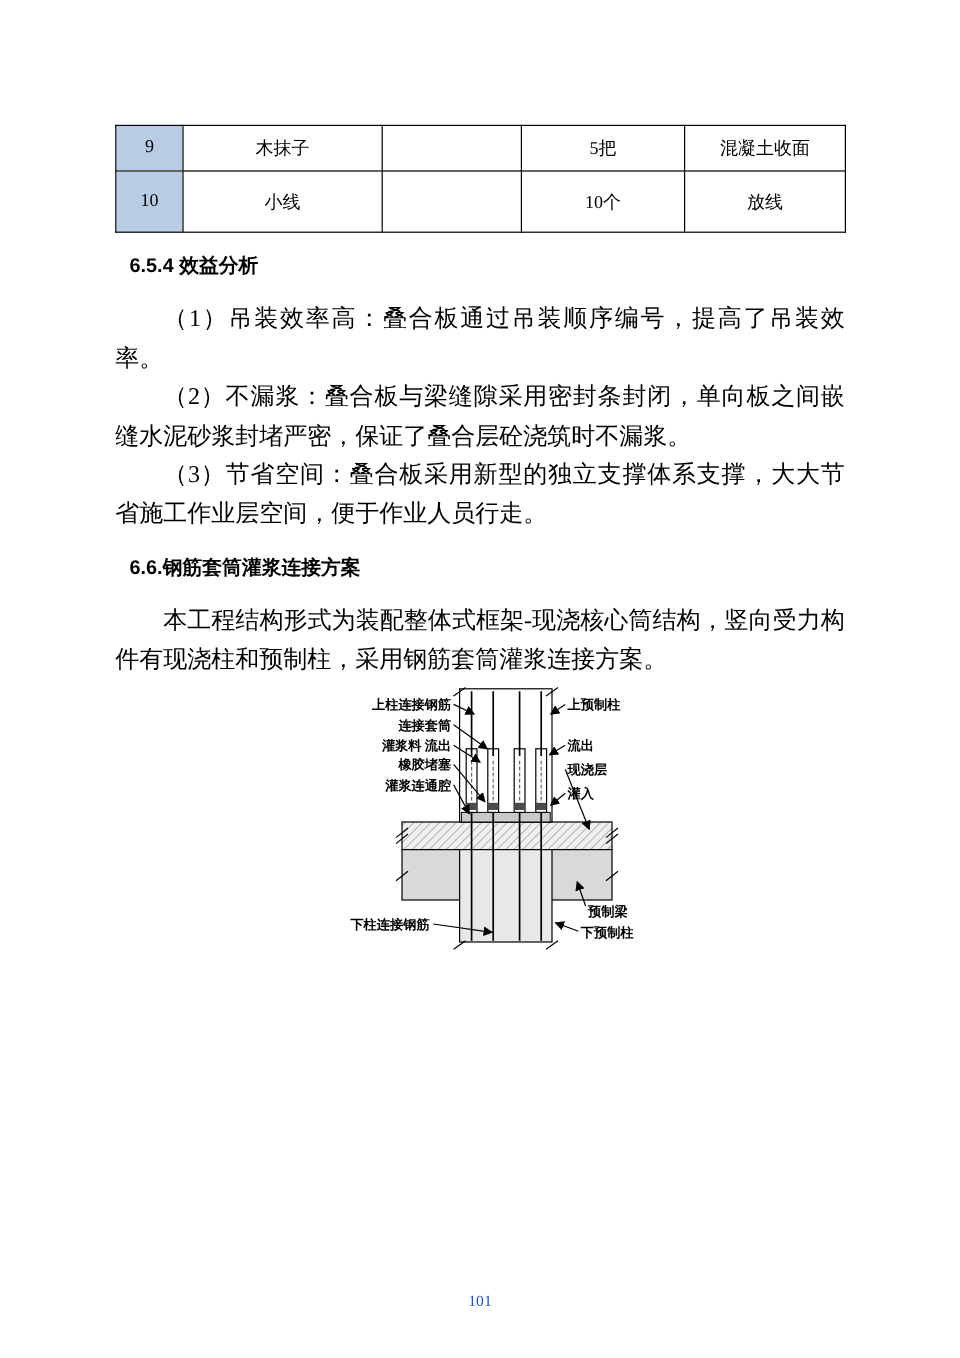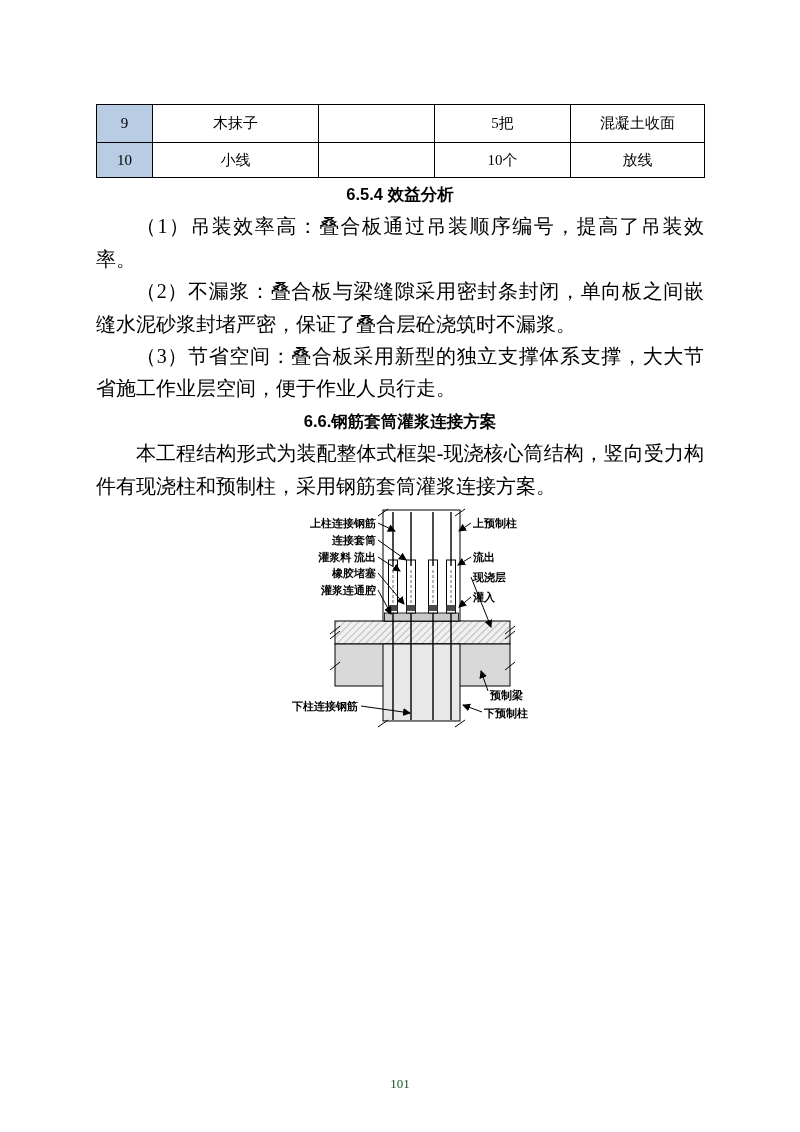--- a/index.html
+++ b/index.html
@@ -30,30 +30,29 @@
   }
   table.mat td {
     border: 1.2px solid #000;
     text-align: center;
     vertical-align: middle;
     font-size: 15px;
     padding: 0;
     overflow: hidden;
   }
   tr.r1 td { height: 38px; }
-  tr.r2 td { height: 35px; }
+  tr.r2 td { height: 51px; }
   td.idx { background: #b8cce4; }
 
   .h1 {
     font-family: "Liberation Sans", "DejaVu Sans", sans-serif;
     font-weight: bold;
     font-size: 16.5px;
     line-height: 32.4px;
-    margin: 0;
-    text-align: center;
+    margin: 12px;
   }
 
   p.body {
     margin: 0;
     font-size: 20px;
     line-height: 32.4px;
     text-align: justify;
     text-indent: 2em;
   }
 
@@ -69,21 +68,21 @@
     font-family: "Liberation Serif", "DejaVu Serif", serif;
   }
 
   .pageno {
     position: absolute;
     left: 0;
     right: 0;
     bottom: 40px;
     text-align: center;
     font-size: 13px;
-    color: #14532d;
+    color: #1d4ed8;
   }
 </style>
 </head>
 <body>
 
 <div class="page">
   <div class="content">
 
     <table class="mat">
       <colgroup>

